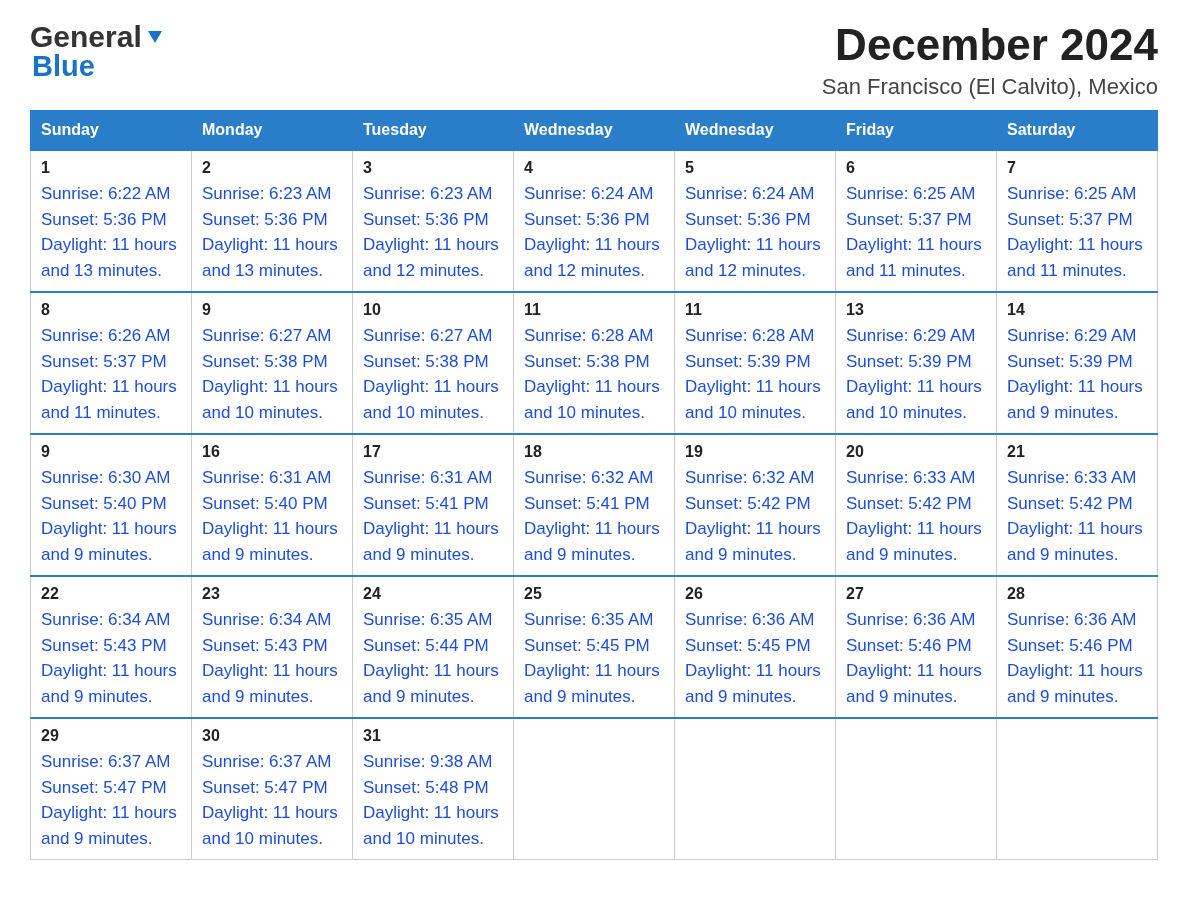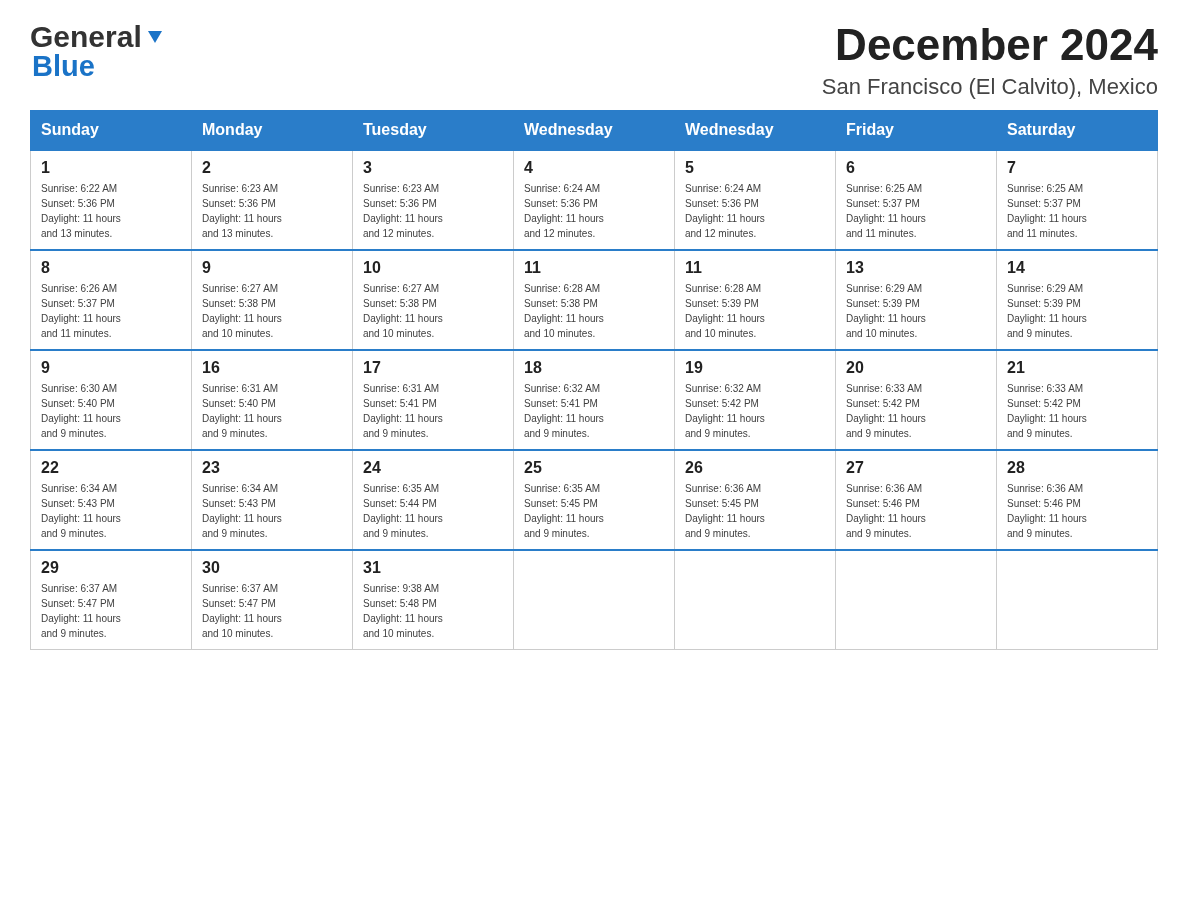--- a/index.html
+++ b/index.html
@@ -55,22 +55,22 @@
       width: 14.28%;
       min-height: 110px;
     }
     .day-number {
       font-size: 16px;
       font-weight: bold;
       color: #222;
       margin-bottom: 4px;
     }
     .day-info {
-      font-size: 10px;
-      color: #404040;
+      font-size: 17px;
+      color: #1d4ed8;
       line-height: 1.5;
     }
     .empty-cell {
       background: #fff;
     }
     .week-row td {
       border-top: 2px solid #2a7dc9;
     }
     
     .logo-wrap {

